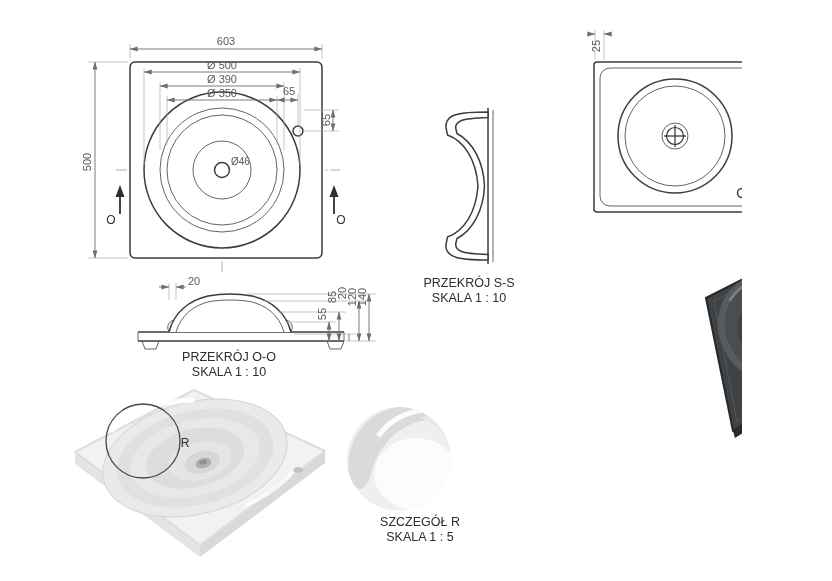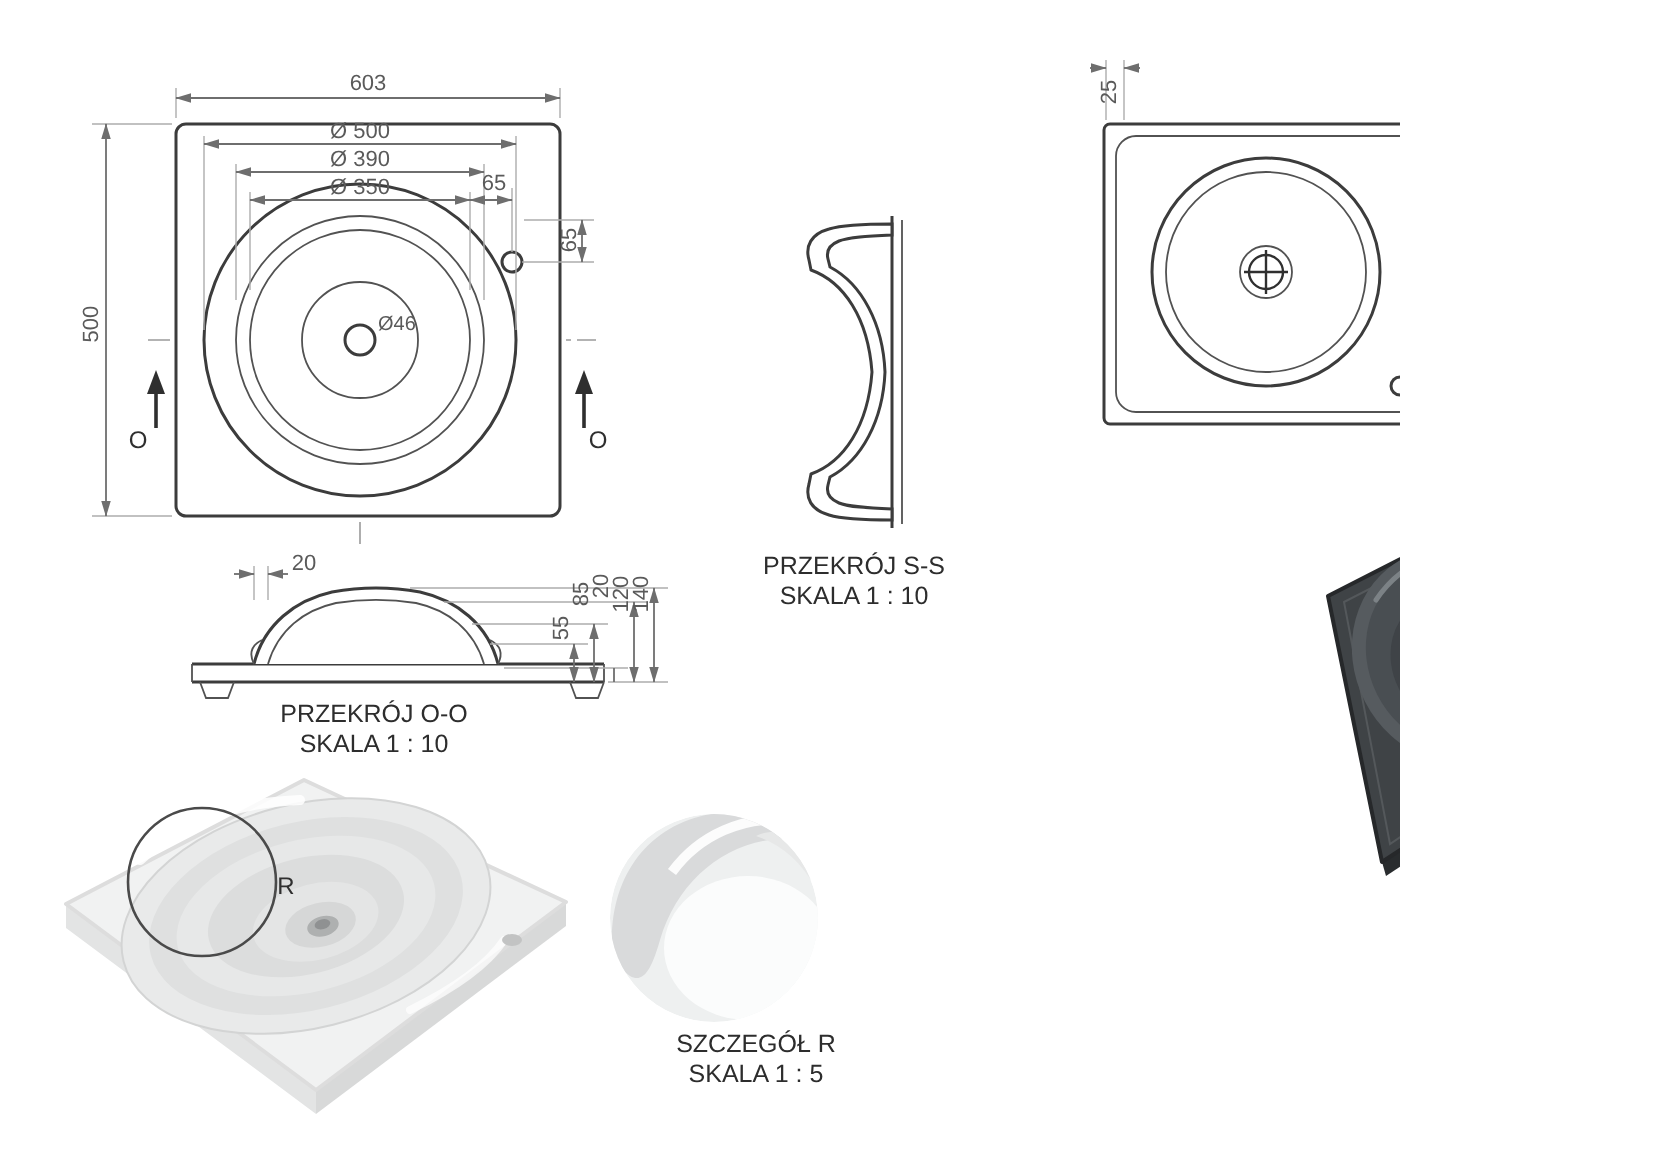--- a/index.html
+++ b/index.html
@@ -1,16 +1,16 @@
 <!DOCTYPE html>
 <html><head>
 <meta charset="utf-8">
 <style>
   html,body{margin:0;padding:0;background:#ffffff;}
-  .page{position:relative;width:700px;height:581px;background:#ffffff;overflow:hidden;}
+  .page{position:relative;width:700px;height:581px;background:#ffffff;overflow:hidden;margin-left:42px;}
   svg{display:block;}
   .obj{stroke:#3c3c3c;stroke-width:1.5;fill:none;}
   .objf{stroke:#3c3c3c;stroke-width:1.5;fill:#ffffff;}
   .thin{stroke:#525252;stroke-width:0.9;fill:none;}
   .cl{stroke:#9a9a9a;stroke-width:0.8;stroke-dasharray:11 3 2.5 3;fill:none;}
   .dimline{stroke:#6e6e6e;stroke-width:0.9;fill:none;}
   .ext{stroke:#adadad;stroke-width:0.7;fill:none;}
   .dimtext{font:11px "Liberation Sans",sans-serif;fill:#5a5a5a;text-anchor:middle;}
   .dimsmall{font:10px "Liberation Sans",sans-serif;fill:#5a5a5a;}
   .olabel{font:12px "Liberation Sans",sans-serif;fill:#2f2f2f;text-anchor:middle;}

